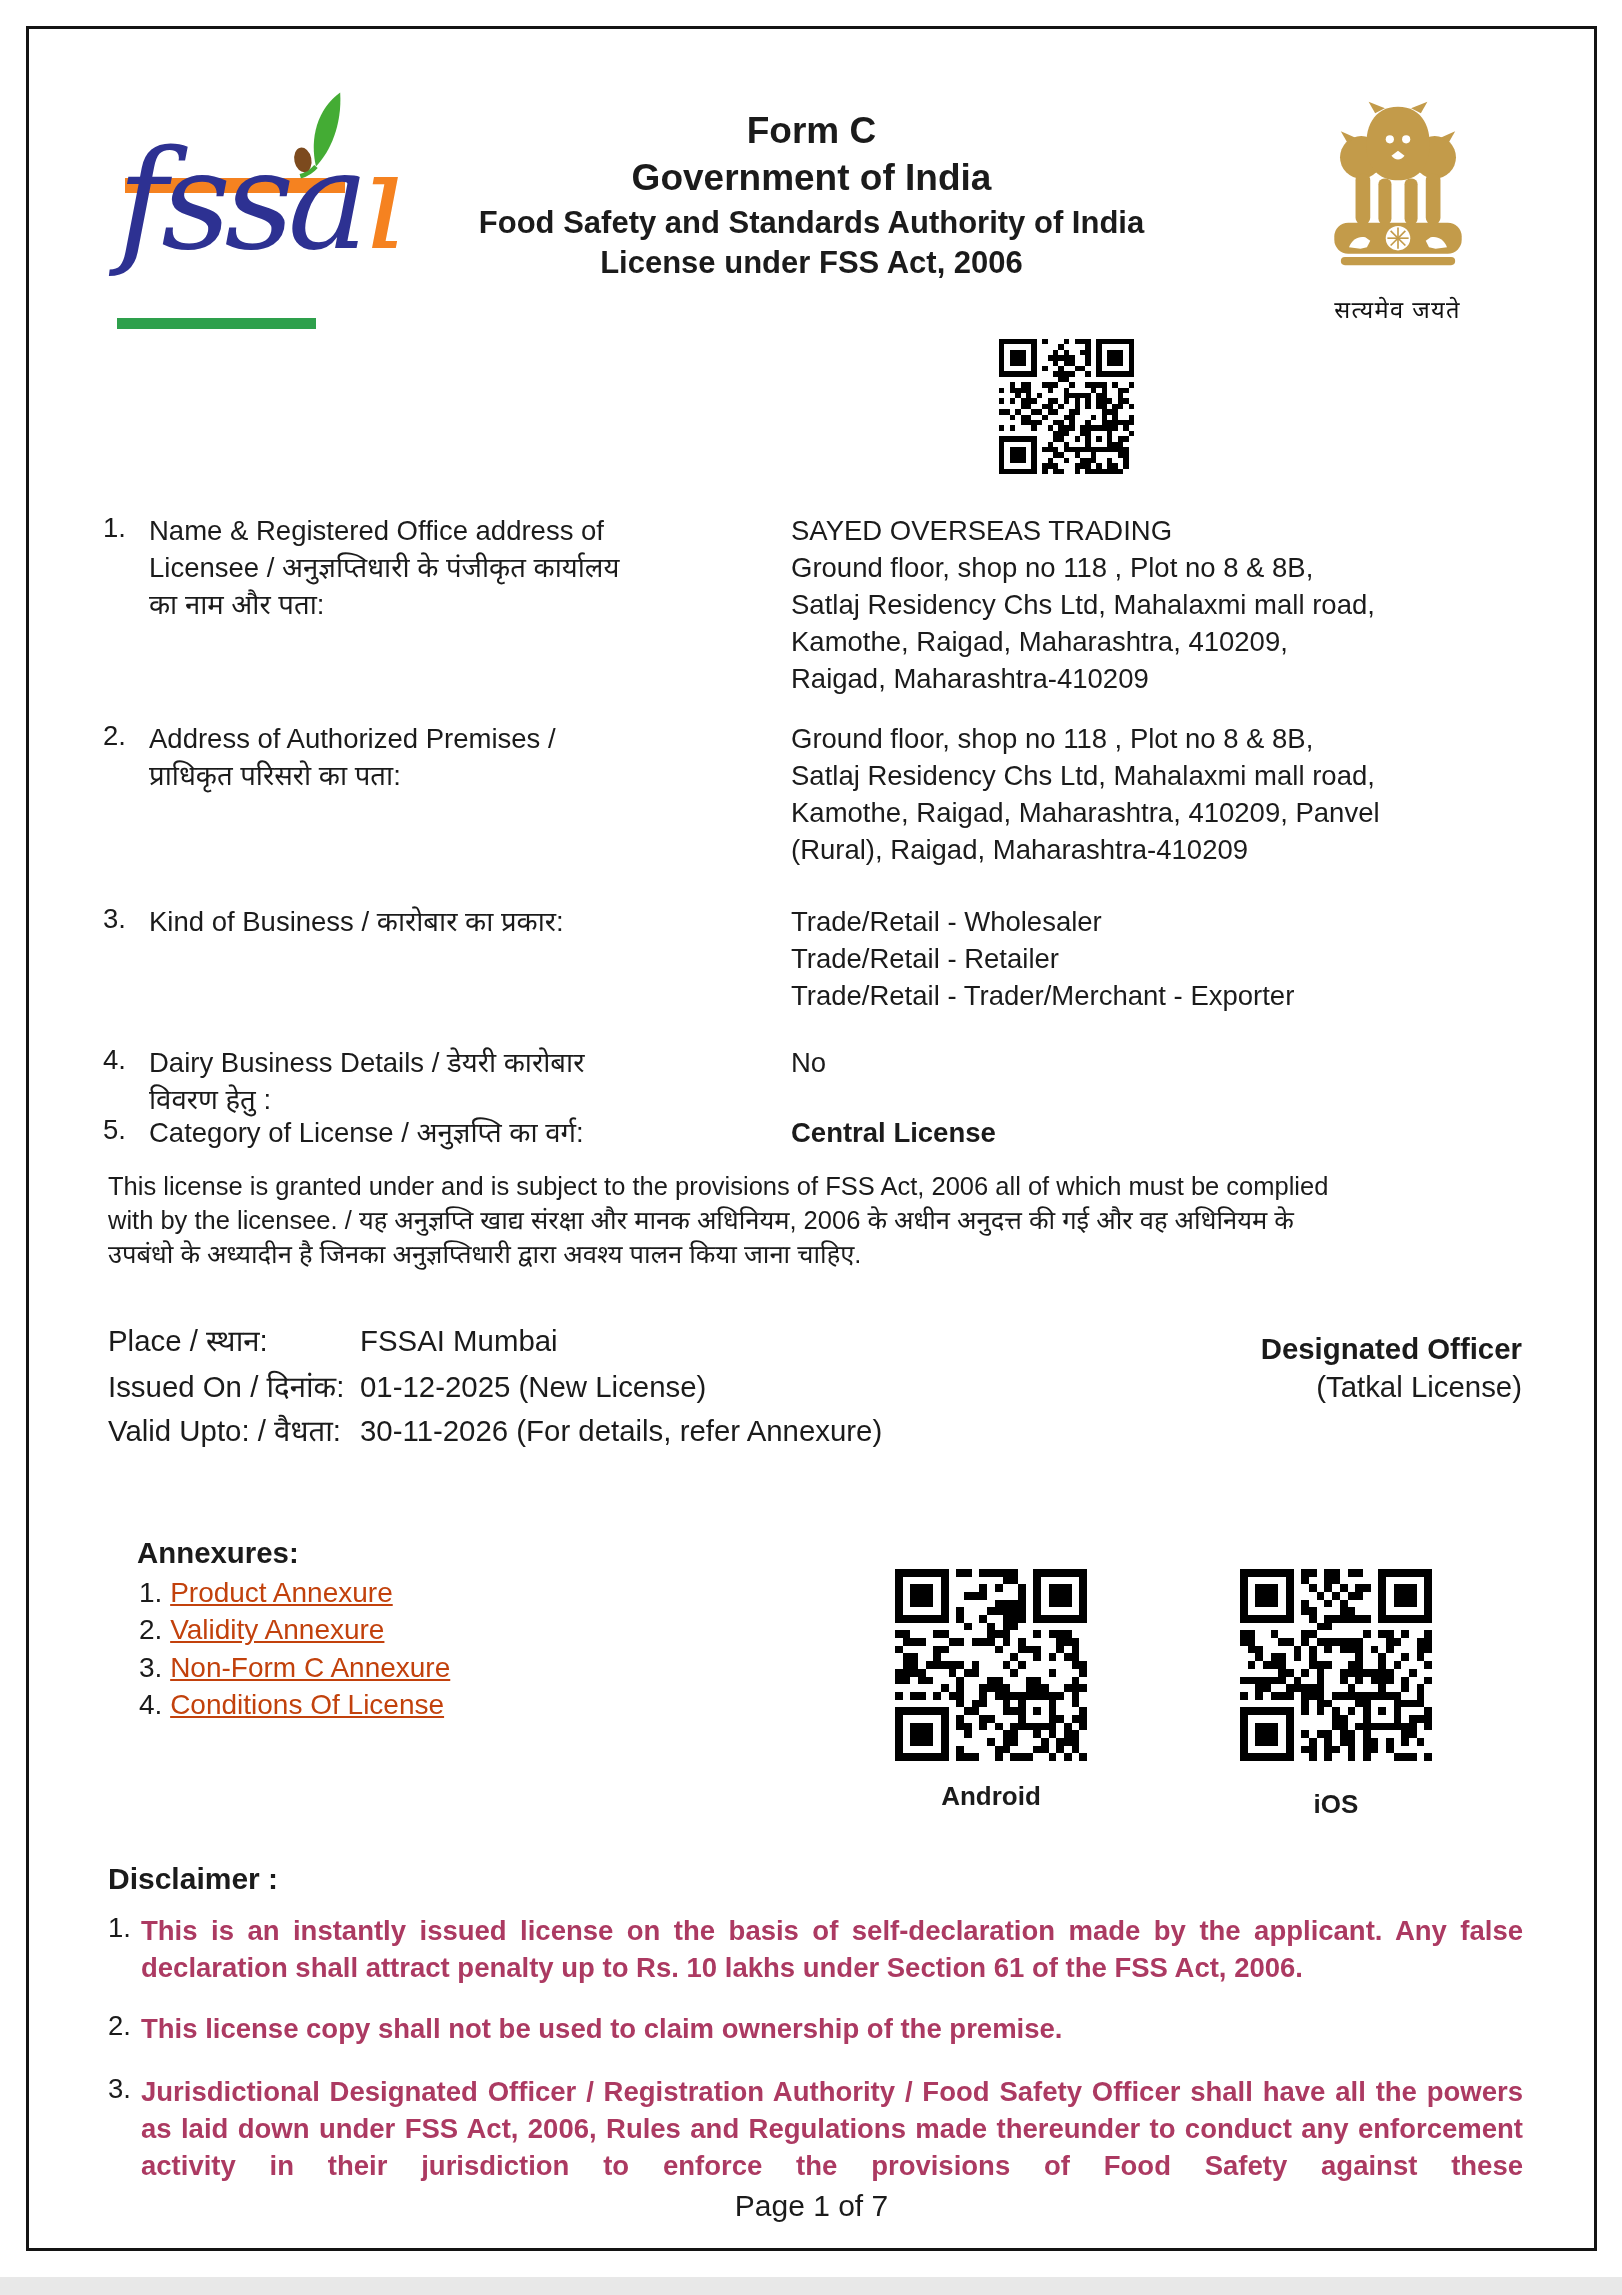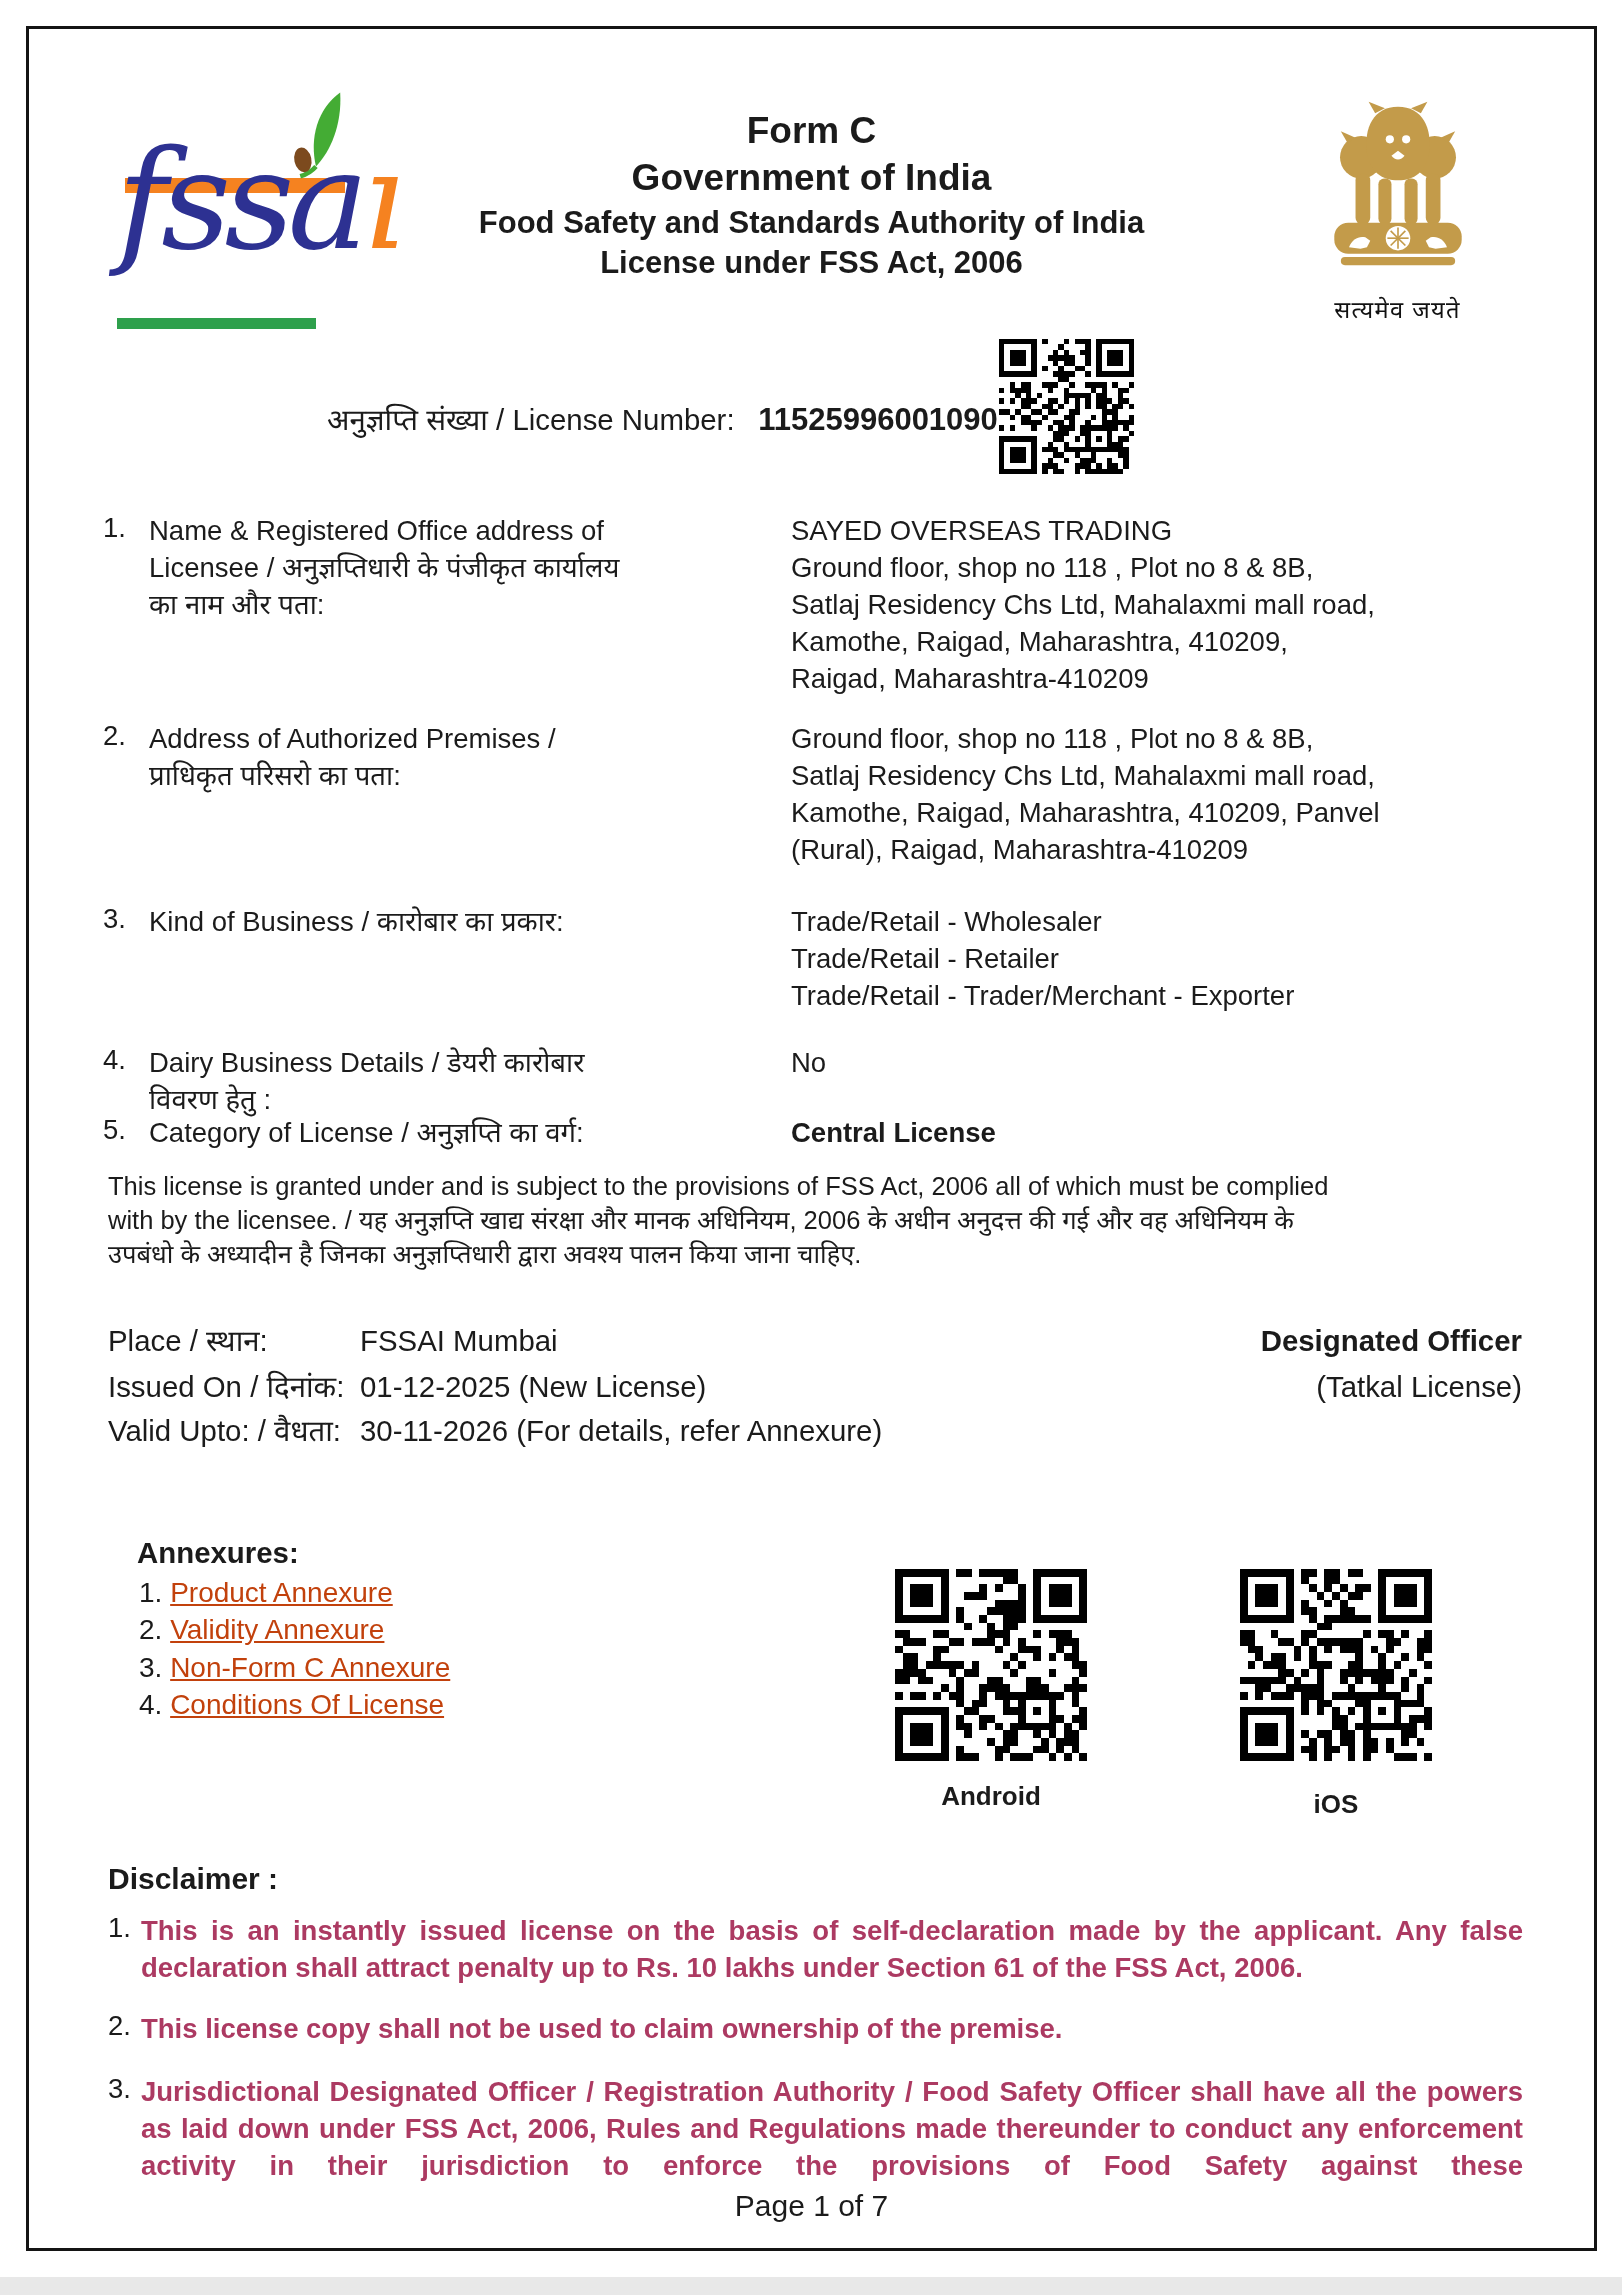--- a/index.html
+++ b/index.html
@@ -42,21 +42,21 @@
   .item .no   { position:absolute; left:0; top:0; font-size:27.5px; }
   .item .lab  { position:absolute; left:46px; top:0; width:497px; font-size:27.5px; line-height:37px; }
   .item .val  { position:absolute; left:688px; top:0; width:739px; font-size:27.5px; line-height:37px; white-space:pre-line; }
   .val-bold { font-weight:bold; }
 
   .grant-note { position:absolute; left:108px; top:1169px; width:1247px;
     font-size:25.5px; line-height:34px; }
 
   
   .issue-row { position:absolute; font-size:29.4px; line-height:35px; }
-  .officer { font-weight:bold; }
+  .officer { font-weight:bold;margin-top:8px; }
 
   
   .annex-heading { position:absolute; left:137px; top:1536px; font-size:29.4px; font-weight:bold; }
   .annex-item { position:absolute; left:139px; font-size:28px; }
   .annex-item a, .annex-link { color:#c2410c; text-decoration:underline; cursor:pointer; }
 
   
   .download-line { position:absolute; left:885px; top:1525px; width:652px; text-align:center; font-size:25px; }
   .app-name { color:#AE3937; font-weight:bold; }
   .qr-android { position:absolute; left:895px; top:1569px; width:192px; height:192px; }
@@ -134,24 +134,20 @@
           <line x1="91" y1="170" x2="109" y2="188"></line>
             <line x1="109" y1="170" x2="91" y2="188"></line>
         </g>
         <path d="M40 190 c 4 -10, 12 -14, 20 -12 l 6 4 l -4 8 l -8 2 Z" fill="#ffffff"></path>
         <path d="M160 190 c -4 -10, -12 -14, -20 -12 l -6 4 l 4 8 l 8 2 Z" fill="#ffffff"></path>
       </g>
     </svg>
     <div class="emblem-caption">सत्यमेव जयते</div>
   </div>
 
-  <div class="license-row">
-    <span>अनुज्ञप्ति संख्या / License Number:</span>
-    <span class="license-number">11525996001090</span>
-  </div>
   <div class="qr qr-license"><svg viewBox="0 0 25 25" width="100%" height="100%" shape-rendering="crispEdges" fill="#000">
         <rect width="25" height="25" fill="#fff"></rect>
         <rect x="8" y="0" width="1" height="1"></rect>
         <rect x="12" y="0" width="1" height="1"></rect>
         <rect x="14" y="0" width="1" height="1"></rect>
         <rect x="15" y="0" width="1" height="1"></rect>
         <rect x="16" y="0" width="1" height="1"></rect>
         <rect x="11" y="1" width="1" height="1"></rect>
         <rect x="16" y="1" width="1" height="1"></rect>
         <rect x="10" y="2" width="1" height="1"></rect>

